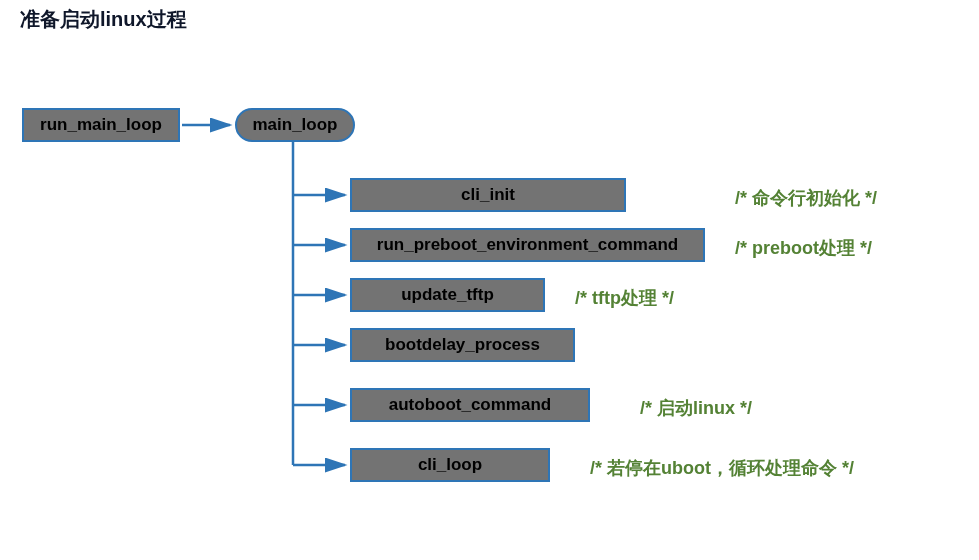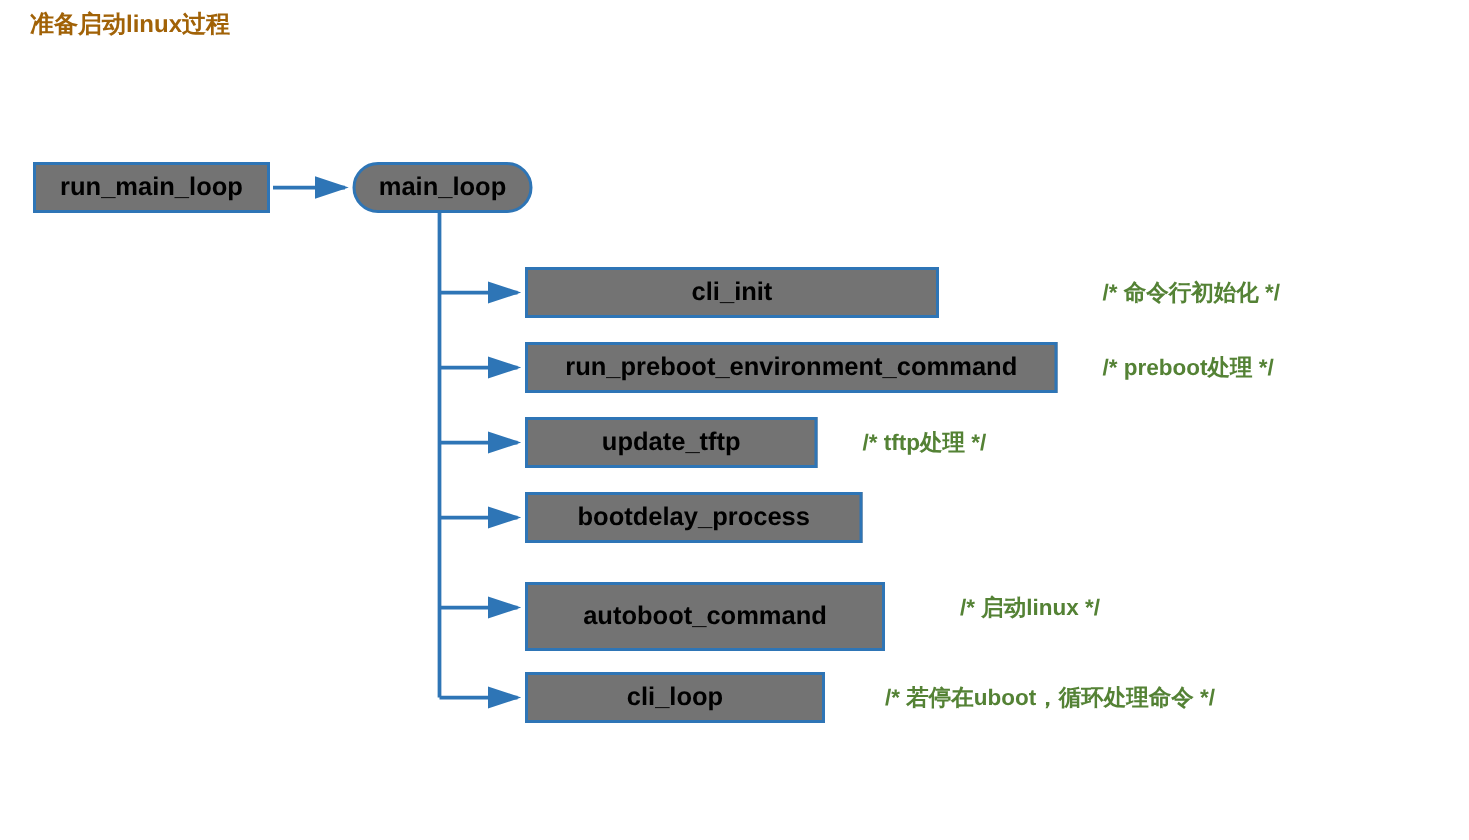--- a/index.html
+++ b/index.html
@@ -9,39 +9,39 @@
     width: 979px;
     height: 560px;
     font-family: "Microsoft YaHei", "SimHei", Arial, sans-serif;
     background: #fff;
     position: relative;
   }
   .title {
     position: absolute;
     left: 20px;
     top: 6px;
-    font-size: 16px;
+    font-size: 20px;
     font-weight: bold;
-    color: #a16207;
+    color: #0f172a;
   }
   .box {
     position: absolute;
     border: 2px solid #2e75b6;
     background: #737373;
     display: flex;
     align-items: center;
     justify-content: center;
     font-size: 17px;
     font-weight: bold;
     color: #000;
     padding: 4px 8px;
   }
   .comment {
     position: absolute;
-    font-size: 15px;
+    font-size: 18px;
     font-weight: bold;
     color: #548235;
     white-space: nowrap;
   }
   svg {
     position: absolute;
     left: 0;
     top: 0;
     width: 979px;
     height: 560px;
@@ -72,21 +72,21 @@
 
 <div class="box" style="left:350px; top:278px; width:195px; height:34px;">
   <span>update_tftp</span>
 </div>
 <div class="comment" style="left:575px; top:286px;">/* tftp处理 */</div>
 
 <div class="box" style="left:350px; top:328px; width:225px; height:34px;">
   <span>bootdelay_process</span>
 </div>
 
-<div class="box" style="left:350px; top:388px; width:240px; height:46px;">
+<div class="box" style="left:350px; top:388px; width:240px; height:34px;">
   <span>autoboot_command</span>
 </div>
 <div class="comment" style="left:620px; top:396px;margin-left:20px;">/* 启动linux */</div>
 
 <div class="box" style="left:350px; top:448px; width:200px; height:34px;">
   <span>cli_loop</span>
 </div>
 <div class="comment" style="left:590px; top:456px;">/* 若停在uboot，循环处理命令 */</div>
 
 <svg>

